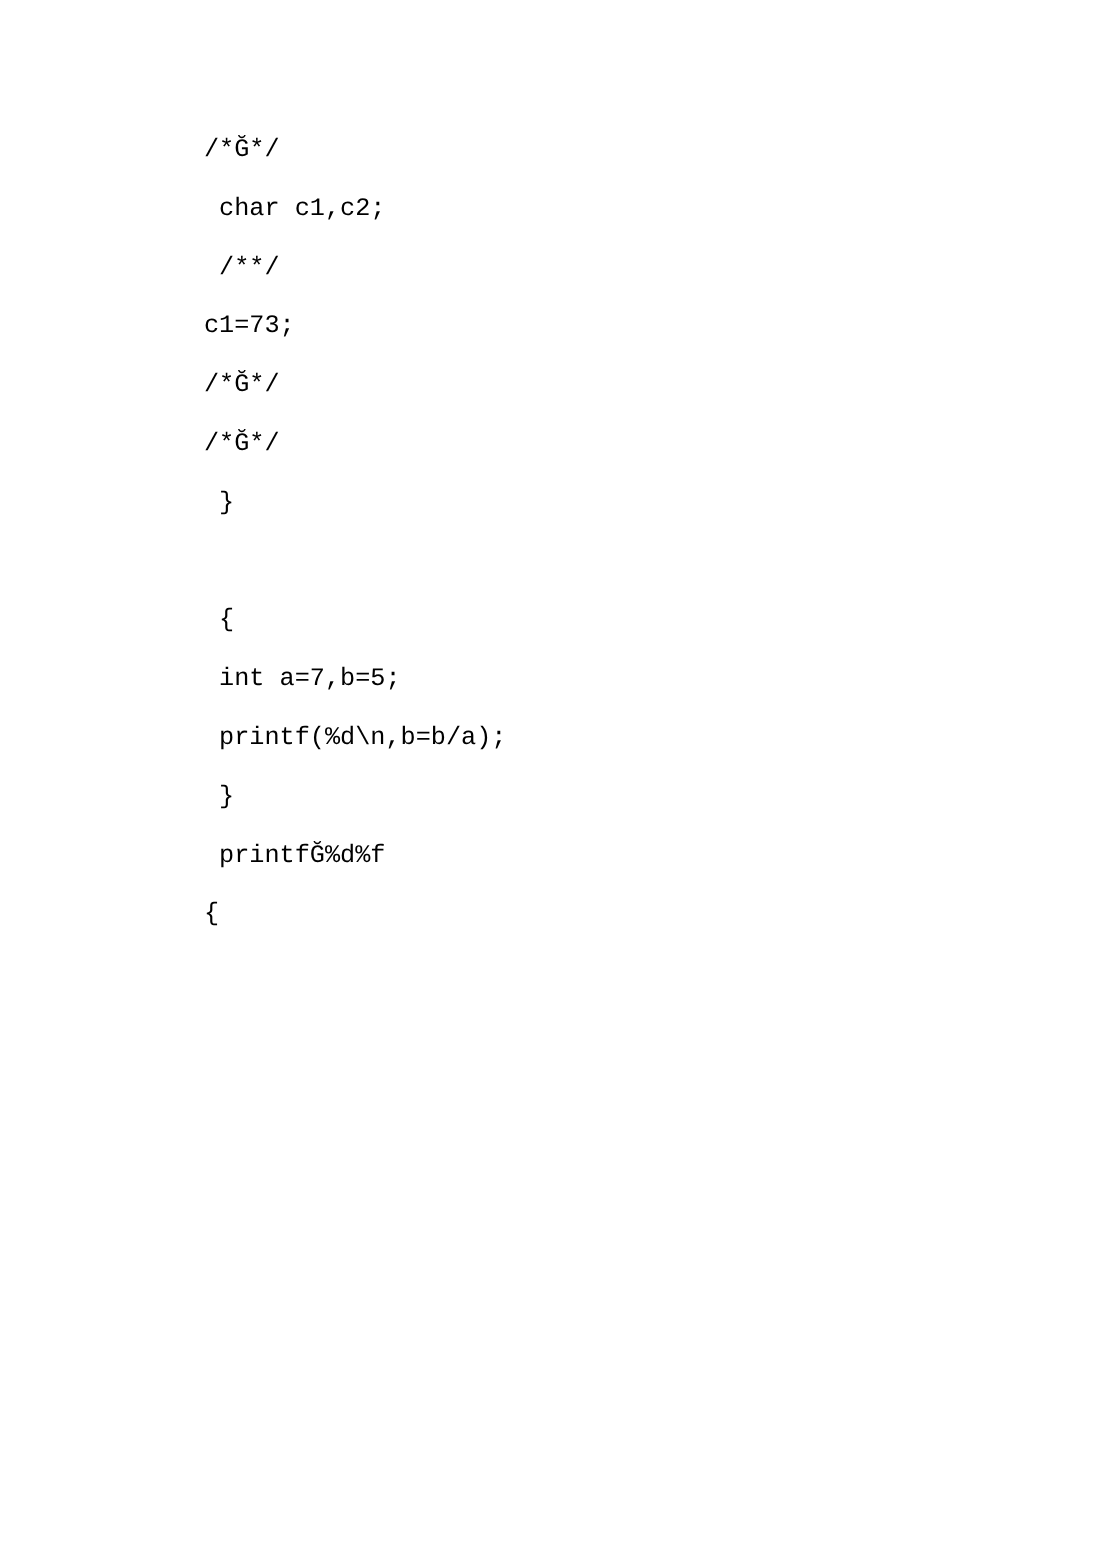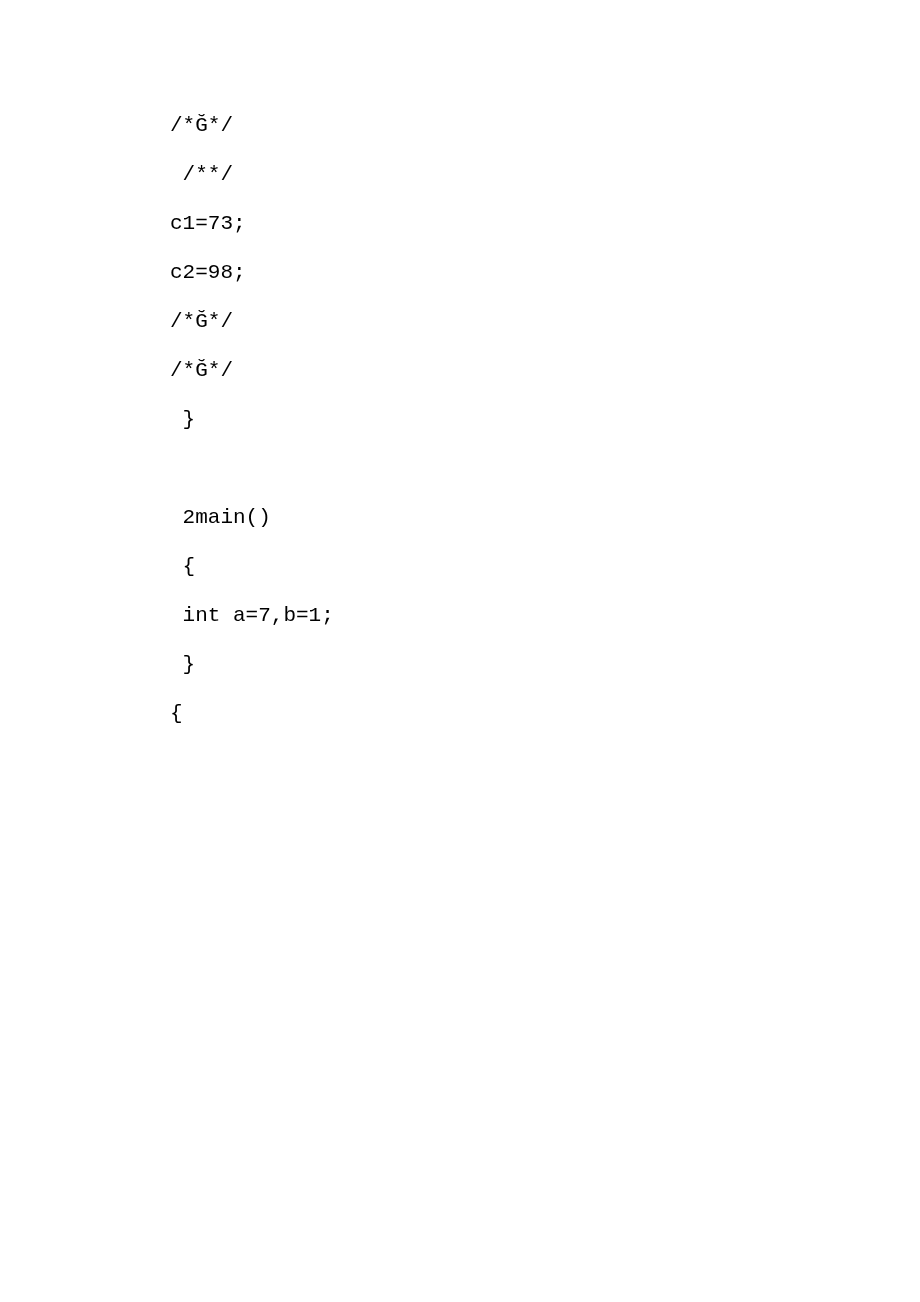--- a/index.html
+++ b/index.html
@@ -21,25 +21,26 @@
   }
   .blank {
     height: 49px;
   }
 </style>
 </head>
 <body>
 
 <div class="page">
   <div class="line">/*Ğ*/</div>
+  <div class="line"> char c1,c2;</div>
   <div class="line"> /**/</div>
   <div class="line">c1=73;</div>
-  <div class="line">c2=98;</div>
   <div class="line">/*Ğ*/</div>
   <div class="line">/*Ğ*/</div>
   <div class="line"> }</div>
   <div class="blank"></div>
-  <div class="line"> 2main()</div>
   <div class="line"> {</div>
-  <div class="line"> int a=7,b=1;</div>
+  <div class="line"> int a=7,b=5;</div>
+  <div class="line"> printf(%d\n,b=b/a);</div>
   <div class="line"> }</div>
+  <div class="line"> printfĞ%d%f</div>
   <div class="line">{</div>
 </div>
 
 </body></html>

